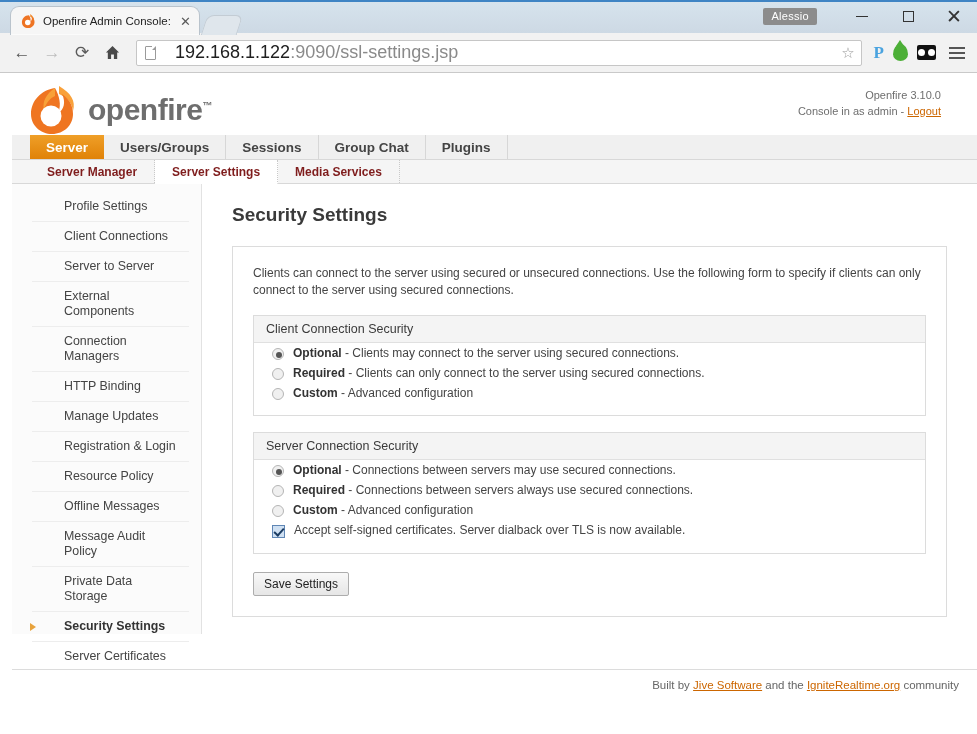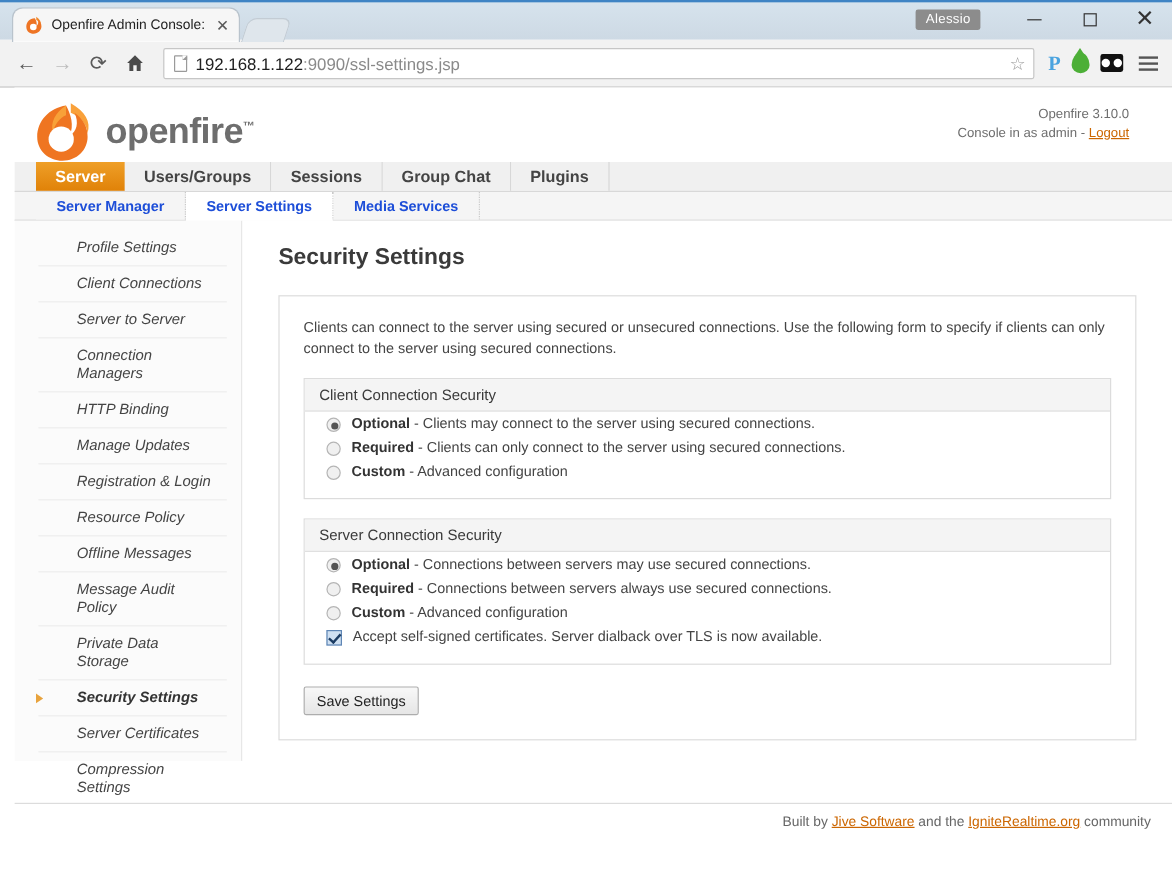--- a/index.html
+++ b/index.html
@@ -98,21 +98,21 @@
   }
   .page-icon {
     width: 11px; height: 14px; margin: 0 7px 0 2px;
     border: 1px solid #9a9a9a; border-radius: 1px;
     position: relative; background: #fff; flex: 0 0 11px;
   }
   .page-icon:after {
     content:''; position:absolute; top:-1px; right:-1px;
     border-left: 4px solid #fff; border-bottom: 4px solid #9a9a9a;
   }
-  .url-text { font-size: 14px; color: #202020; white-space: nowrap; }
+  .url-text { font-size: 18px; color: #202020; white-space: nowrap; margin-left: 12px; }
   .url-text .dim { color: #8a8a8a; }
   .star-icon { margin-left: auto; color: #9a9a9a; font-size: 15px; }
   .ext-icons { display: flex; align-items: center; gap: 9px; padding: 0 4px 0 6px; }
   .ext-p { font-size: 17px; color: #4aa3df; font-weight: 700; font-family: "Liberation Serif", serif; }
   .ext-drop {
     width: 15px; height: 17px; background: #4caf37;
     border-radius: 50% 50% 50% 50% / 60% 60% 40% 40%;
     position: relative;
   }
   .ext-drop:before {
@@ -182,34 +182,33 @@
   .tabs-sub {
     height: 24px;
     background: #f5f5f5;
     border-bottom: 1px solid #d8d8d8;
     display: flex; align-items: stretch;
     padding-left: 18px;
   }
   .tab-sub {
     padding: 0 17px;
     display: flex; align-items: center;
-    font-size: 12px; font-weight: bold; color: #1d4ed8;
+    font-size: 12px; font-weight: bold; color: #7f1d1d;
     border-right: 1px dotted #c9c9c9;
     background: #f5f5f5;
   }
   .tab-sub.active { background: #ffffff; border-bottom: 1px solid #ffffff; margin-bottom: -1px; }
 
   .body-area { display: flex; height: 450px; background: #ffffff; }
 
   .sidebar {
     width: 190px; flex: 0 0 190px;
     background: #fbfbfb;
     border-right: 1px solid #e2e2e2;
     padding: 8px 0 0 0;
-    font-style: italic;
   }
   .side-item {
     padding: 7px 10px 7px 32px;
     font-size: 12.4px; color: #444;
     border-bottom: 1px solid #ededed;
     margin: 0 12px 0 20px;
     position: relative;
     line-height: 15px;
   }
   .side-item:first-child { border-top: none; }
@@ -399,20 +398,21 @@
       <div class="tab-sub active">Server Settings</div>
       <div class="tab-sub">Media Services</div>
     </div>
 
     <div class="body-area">
 
       <div class="sidebar">
         <div class="side-item">Profile Settings</div>
         <div class="side-item">Client Connections</div>
         <div class="side-item">Server to Server</div>
+        <div class="side-item">External Components</div>
         <div class="side-item">Connection Managers</div>
         <div class="side-item">HTTP Binding</div>
         <div class="side-item">Manage Updates</div>
         <div class="side-item">Registration &amp; Login</div>
         <div class="side-item">Resource Policy</div>
         <div class="side-item">Offline Messages</div>
         <div class="side-item">Message Audit Policy</div>
         <div class="side-item">Private Data Storage</div>
         <div class="side-item active">Security Settings</div>
         <div class="side-item">Server Certificates</div>

